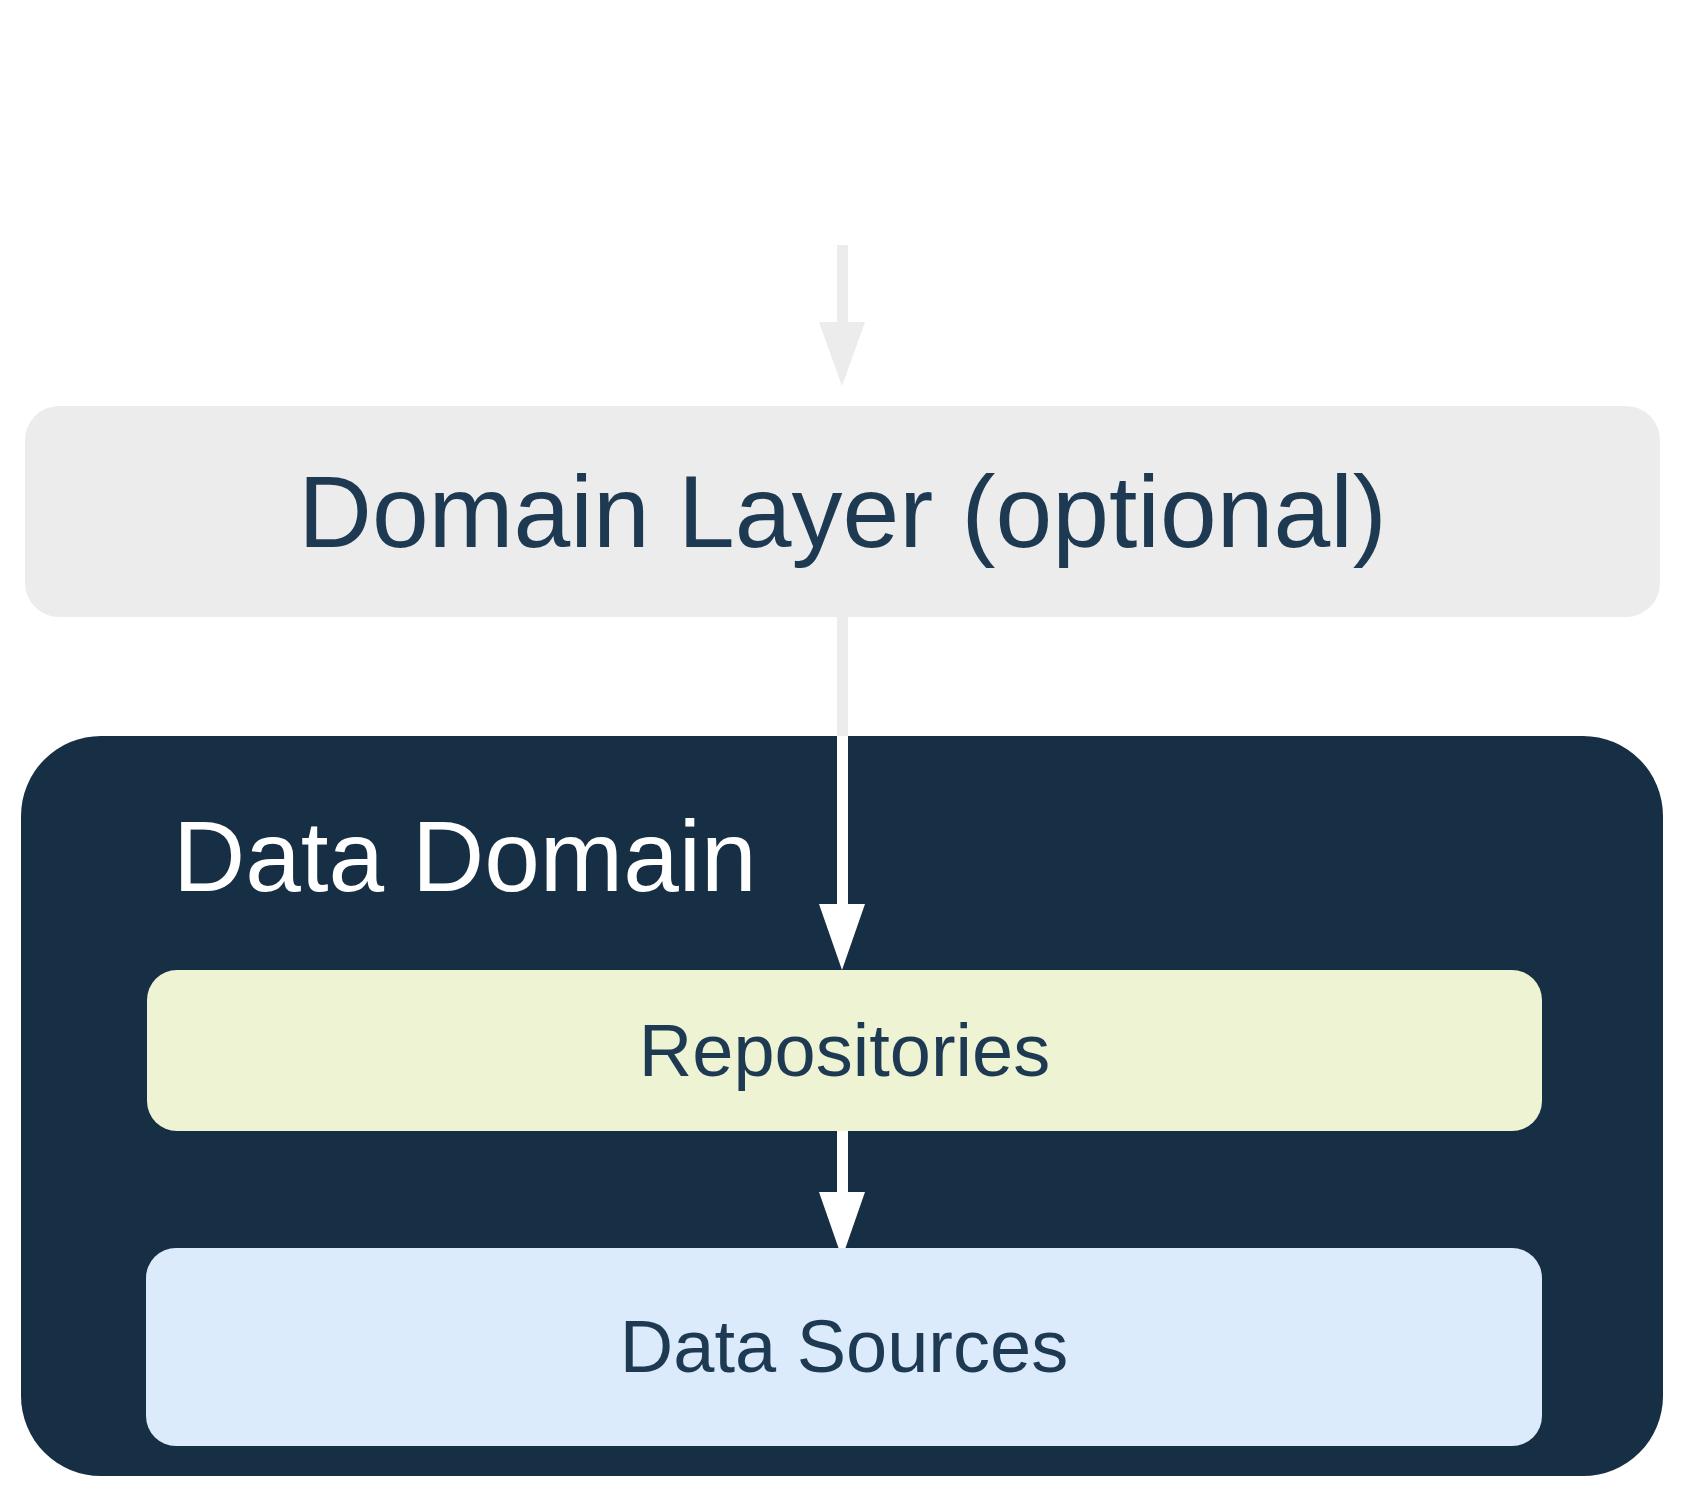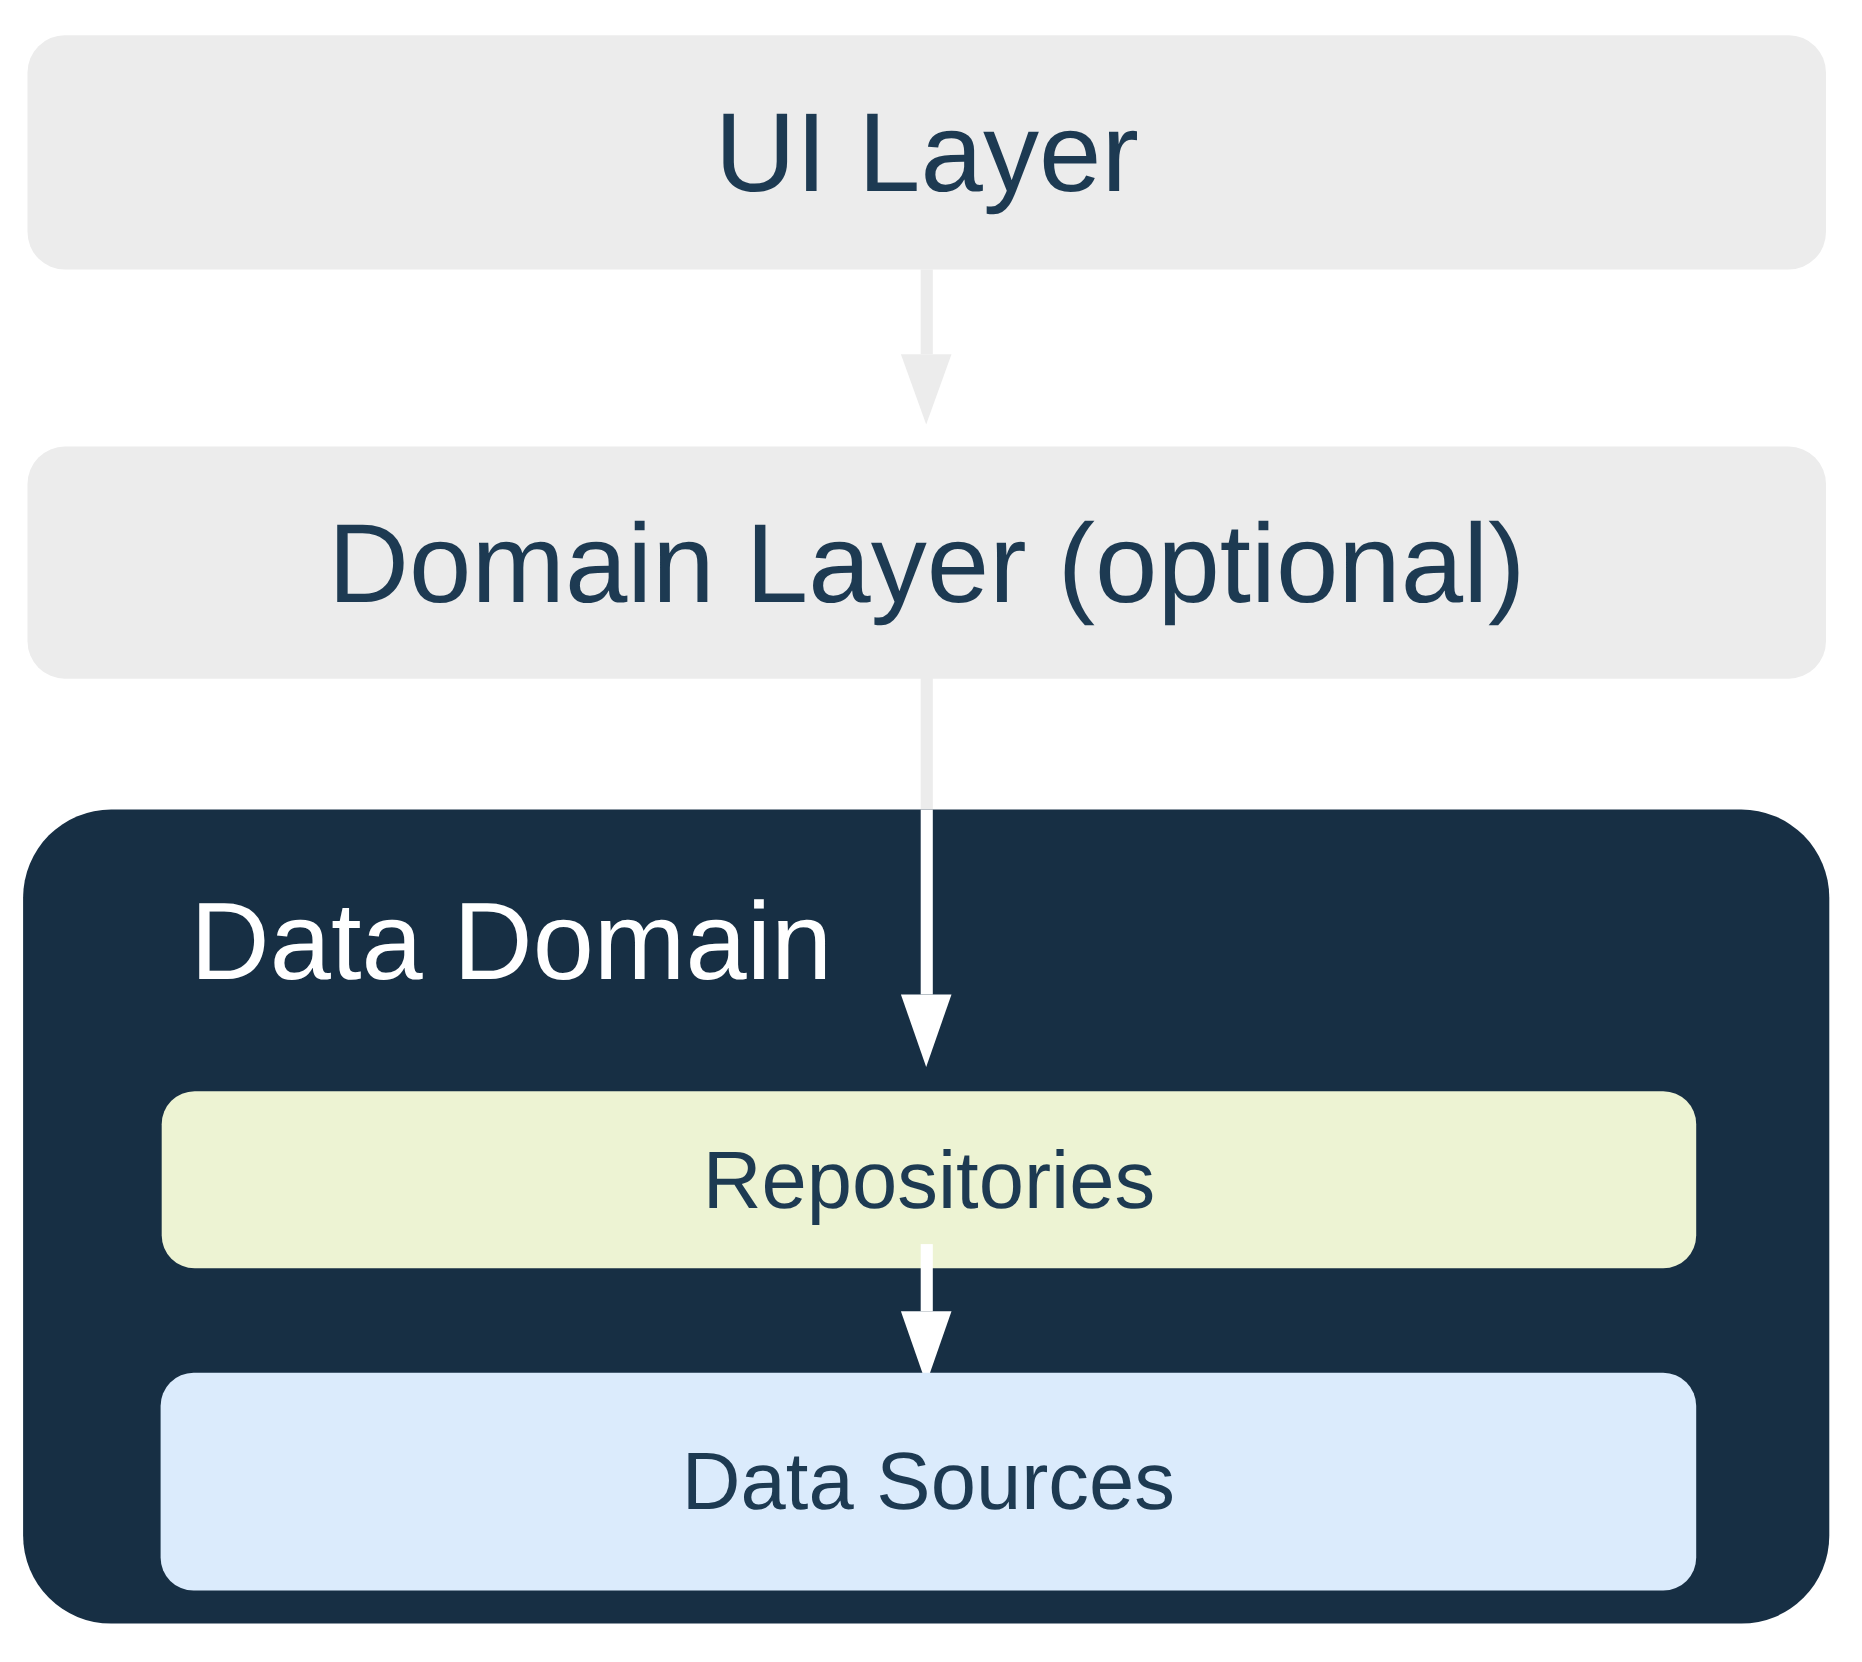--- a/index.html
+++ b/index.html
@@ -37,21 +37,21 @@
     border-radius: 34px;
     margin-top: 20px;
   }
   .box-data {
     left: 21px; top: 736px;
     width: 1642px; height: 740px;
     background: var(--dark-navy, #172f44);
     border-radius: 80px;
   }
   .box-repositories {
-    left: 147px; top: 992px;
+    left: 147px; top: 970px;
     width: 1395px; height: 161px;
     background: var(--repo-green, #edf3d3);
     border-radius: 30px;
   }
   .box-data-sources {
     left: 146px; top: 1248px;
     width: 1396px; height: 198px;
     background: var(--source-blue, #dbebfc);
     border-radius: 30px;
   }
@@ -105,23 +105,20 @@
   .shaft-domain-white{ top: 736px; height: 168px; }
   .head-domain       { top: 904px; }
   .shaft-repo-source { top: 1131px; height: 61px; }
   .head-repo-source  { top: 1192px; }
 </style>
 </head>
 <body>
 
 <div class="canvas">
 
-  <div class="layer-box box-ui">
-    <span class="heading">UI Layer</span>
-  </div>
 
   <div class="shaft shaft-gray shaft-ui-domain"></div>
   <div class="arrowhead head-gray head-ui-domain"></div>
 
   <div class="layer-box box-domain">
     <span class="heading">Domain Layer (optional)</span>
   </div>
 
   <div class="shaft shaft-gray shaft-domain-gray"></div>
 

